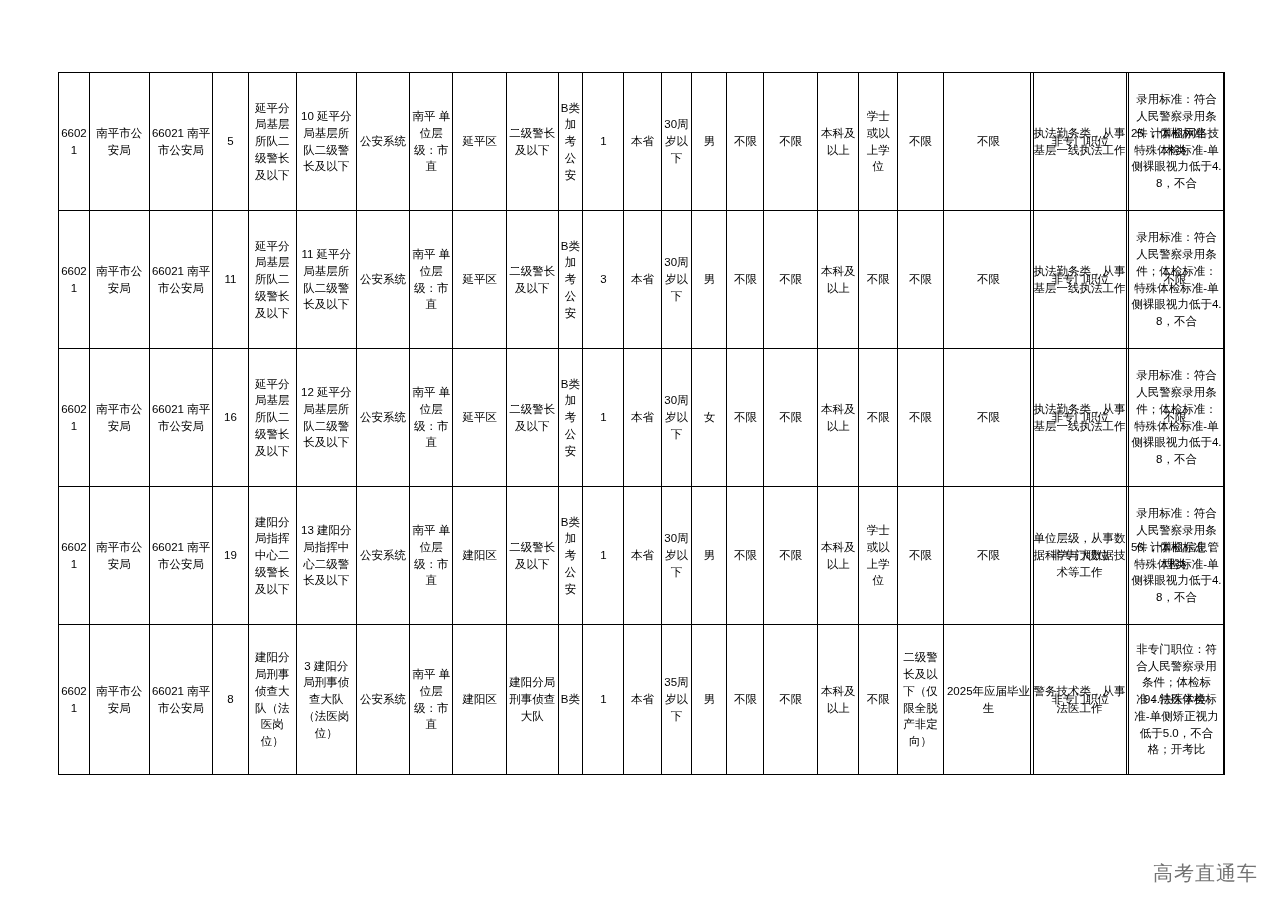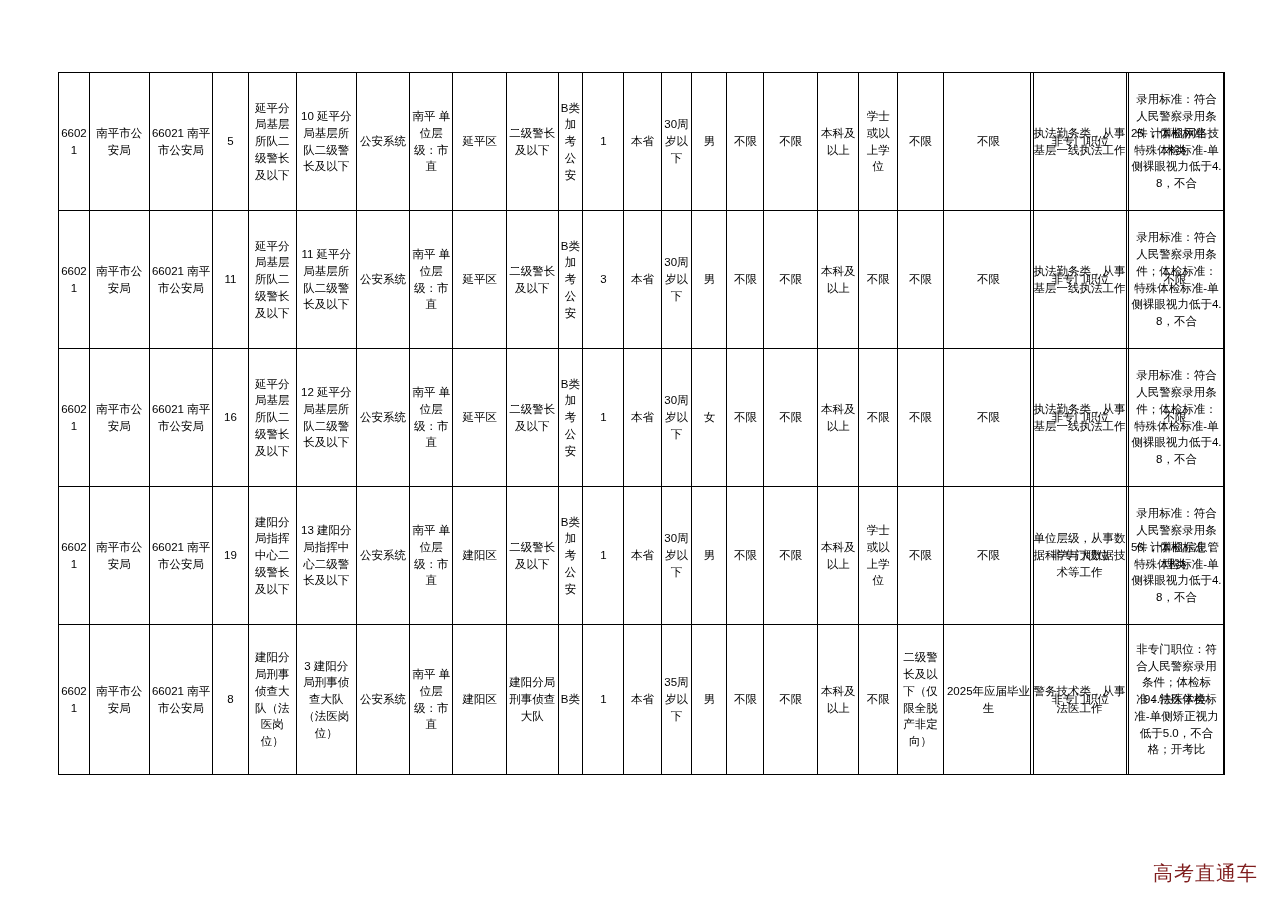--- a/index.html
+++ b/index.html
@@ -38,21 +38,21 @@
     vertical-align: middle;
     padding: 2px 2px;
     word-break: break-all;
     color: #000;
   }
   .watermark {
     position: absolute;
     right: 22px;
     bottom: 18px;
     font-size: 20px;
-    color: #7f1d1d;
+    color: #737373;
     letter-spacing: 1px;
     font-family: "Liberation Sans", sans-serif;
   }
 </style>
 </head>
 <body>
 
 <div class="page">
 
   <table class="recruit-table">

